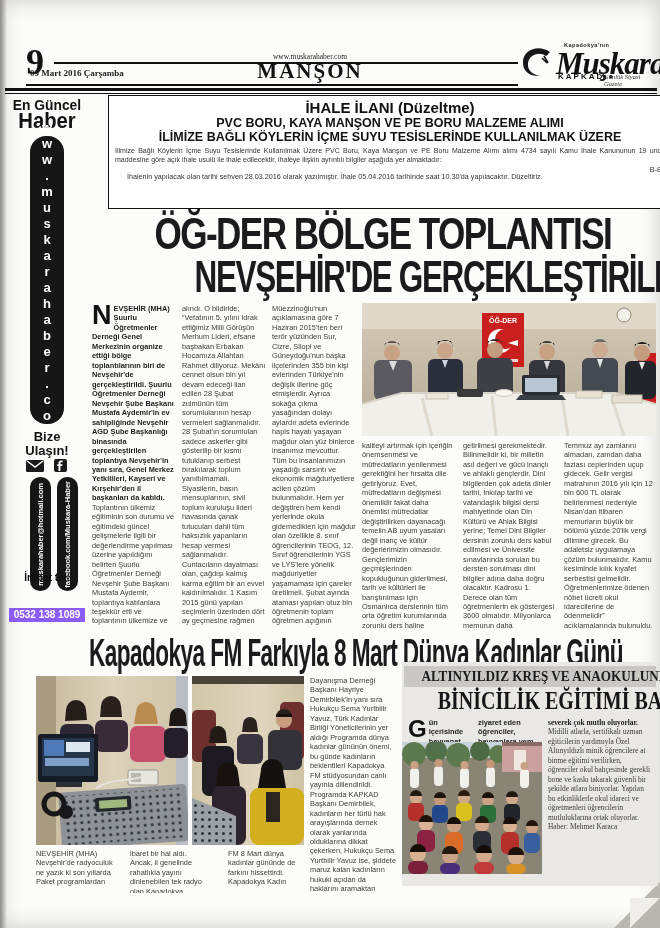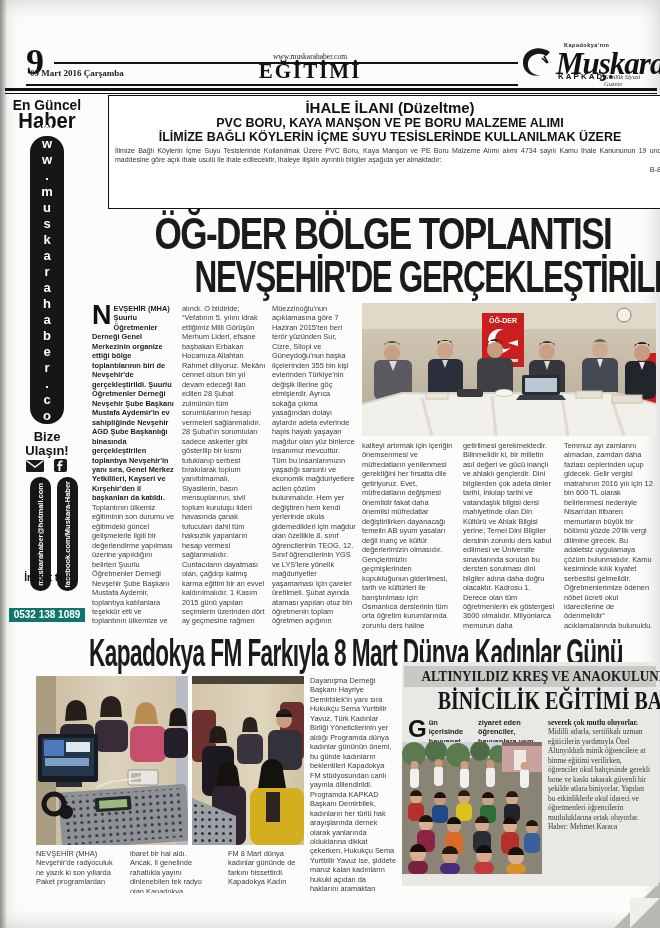--- a/index.html
+++ b/index.html
@@ -19,21 +19,21 @@
   .logo-tag{font-family:"Liberation Serif",serif;font-style:italic;font-size:6.5px;color:#333;}
 
   
   .sb-head{font-size:15px;font-weight:bold;color:#111;text-align:center;line-height:1.0;transform:scaleX(.92);}
   .sb-head2{font-size:22px;}
   .vpill{background:#161616;border-radius:16px;color:#fff;display:flex;align-items:center;justify-content:center;}
   .vtext-up{writing-mode:vertical-rl;text-orientation:upright;font-weight:bold;font-size:13px;letter-spacing:1px;line-height:1;}
   .vtext-rot{writing-mode:vertical-rl;transform:rotate(180deg);font-weight:bold;font-size:7.5px;letter-spacing:0;line-height:1;}
   .sb-contact{font-size:13px;font-weight:bold;color:#111;text-align:center;line-height:1.05;}
   .sb-tel-label{font-size:10px;font-weight:bold;color:#111;text-align:center;}
-  .sb-tel-box{background:#0f766e;color:#fff;font-weight:bold;font-size:10px;text-align:center;line-height:14px;}
+  .sb-tel-box{background:#8b5cf6;color:#fff;font-weight:bold;font-size:10px;text-align:center;line-height:14px;}
 
   
   .ihale-box{border:1.5px solid #111;background:#fff;}
   .ih-t1{font-size:15px;font-weight:bold;text-align:center;color:#111;}
   .ih-t2{font-size:12.5px;font-weight:bold;text-align:center;color:#111;line-height:1.15;}
   .ih-t3{font-size:17px;font-weight:bold;text-align:center;color:#111;letter-spacing:.2px;}
   .ih-body{font-size:7px;color:#333;line-height:1.25;text-align:justify;}
   .ih-bold{font-size:7.2px;font-weight:bold;color:#222;}
   .ih-code{font-size:7.2px;color:#333;padding-left:12px;}
 
@@ -68,21 +68,21 @@
   <div class="abs edge-left" style="left:0;top:0;width:7px;height:928px;"></div>
   <div class="abs corner-curl" style="right:0;bottom:0;"></div>
   <div class="abs corner-curl2" style="right:0;bottom:0;"></div>
 
   <div class="abs pagenum" style="left:26px;top:44px;">9</div>
   <div class="abs hrule" style="left:54px;top:62px;width:464px;height:2px;"></div>
   <div class="abs dateline" style="left:30px;top:68px;">09 Mart 2016 Çarşamba</div>
   <div class="abs hrule" style="left:26px;top:84px;width:492px;height:2px;"></div>
 
   <div class="abs siteline" style="left:230px;top:52px;width:160px;">www.muskarahaber.com</div>
-  <div class="abs section-title" style="left:230px;top:61px;width:160px;">EĞİTİMİ</div>
+  <div class="abs section-title" style="left:230px;top:61px;width:160px;">MANŞON</div>
 
   <div class="abs" style="left:520px;top:42px;width:138px;height:44px;">
     <svg class="abs" style="left:0;top:2px;" width="38" height="36" viewBox="0 0 38 36">
       <path d="M30 8 C18 0 4 6 3 17 C2 28 12 34 21 31 C14 32 7 27 8 19 C9 11 19 7 26 12 Z" fill="#17171a"></path>
       <circle cx="26" cy="9" r="2.4" fill="#17171a"></circle>
       <path d="M22 14 l5 5 M24 12 l4 7" stroke="#17171a" stroke-width="1.6" fill="none"></path>
     </svg>
     <div class="abs logo-pre" style="left:44px;top:0;">Kapadokya'nın</div>
     <div class="abs logo-name" style="left:36px;top:6px;">Muşkara</div>
     <div class="abs logo-sub" style="left:38px;top:30px;">KAPKAD ●</div>
@@ -121,20 +121,21 @@
   <div class="abs sb-tel-label" style="left:6px;top:572px;width:82px;">İrtibat tel:</div>
   <div class="abs sb-tel-box" style="left:9px;top:608px;width:76px;height:14px;">0532 138 1089</div>
 
   <div class="abs ihale-box" style="left:108px;top:95px;width:562px;height:112px;">
     <div class="ih-t1" style="margin-top:3px;">İHALE İLANI (Düzeltme)</div>
     <div class="ih-t2">PVC BORU, KAYA MANŞON VE PE BORU MALZEME ALIMI</div>
     <div class="ih-t2">İLİMİZE BAĞLI KÖYLERİN İÇME SUYU TESİSLERİNDE KULLANILMAK ÜZERE</div>
     <div class="ih-body" style="margin:2px 6px 0 6px;">İlimize Bağlı Köylerin İçme Suyu Tesislerinde Kullanılmak Üzere PVC Boru, Kaya Manşon ve PE Boru Malzeme Alımı alımı 4734 sayılı Kamu İhale Kanununun 19 uncu maddesine göre açık ihale usulü ile ihale edilecektir, ihaleye ilişkin ayrıntılı bilgiler aşağıda yer almaktadır:</div>
     <div style="margin:1px 6px 0 6px;">
       <span class="ih-code" style="float:right;">B-87</span>
+      <span class="ih-code">İhalenin yapılacak olan tarihi sehven 28.03.2016 olarak yazılmıştır. İhale 05.04.2016 tarihinde saat 10.30'da yapılacaktır. Düzeltiriz.</span>
     </div>
   </div>
 
   <div class="abs hl-wrap" style="left:90px;top:212px;width:566px;">
     <span class="hl hl-1">ÖĞ-DER BÖLGE TOPLANTISI</span><br>
     <span class="hl hl-2">NEVŞEHİR'DE GERÇEKLEŞTİRİLDİ</span>
   </div>
 
   <div class="abs col" style="left:92px;top:304px;width:84px;height:324px;">
     <span class="dropcap">N</span><b>EVŞEHİR (MHA) Şuurlu Öğretmenler Derneği Genel Merkezinin organize ettiği bölge toplantılarının biri de Nevşehir'de gerçekleştirildi. Şuurlu Öğretmenler Derneği Nevşehir Şube Başkanı Mustafa Aydemir'in ev sahipliğinde Nevşehir AGD Şube Başkanlığı binasında gerçekleştirilen toplantıya Nevşehir'in yanı sıra, Genel Merkez Yetkilileri, Kayseri ve Kırşehir'den il başkanları da katıldı.</b>

